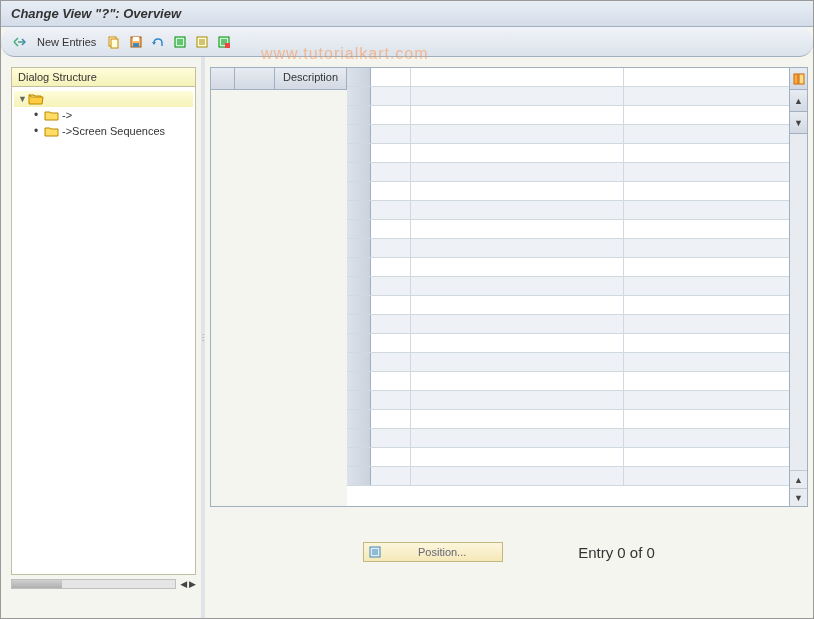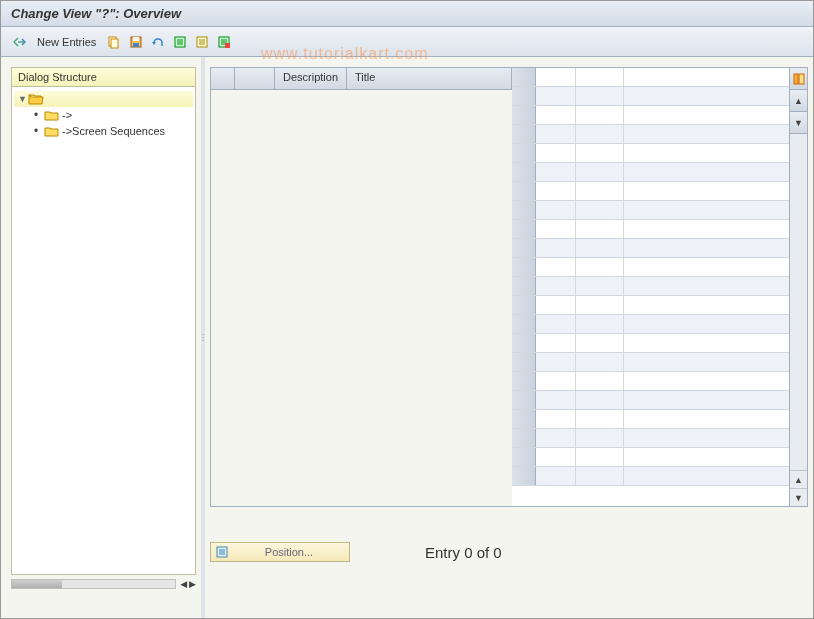--- a/index.html
+++ b/index.html
@@ -1,21 +1,21 @@
 <!DOCTYPE html>
 <html><head>
   <meta charset="utf-8">
   <style>
     * { margin: 0; padding: 0; box-sizing: border-box; font-family: Arial, sans-serif; }
     body { width: 814px; height: 619px; background: #f5f5f0; border: 1px solid #999; overflow: hidden; position: relative; }
     
     .title-bar { background: linear-gradient(to bottom, #e8eef5 0%, #d4dce8 100%); padding: 4px 10px; border-bottom: 1px solid #a0b0c0; height: 26px; display: flex; align-items: center; }
     .title-text { font-style: italic; font-weight: bold; font-size: 13px; color: #333; }
     
-    .toolbar { background: linear-gradient(to bottom, #f0f3f7 0%, #dce3ec 100%); padding: 3px 8px; border-bottom: 1px solid #a0b0c0; height: 30px; display: flex; align-items: center; gap: 2px; }
+    .toolbar { background: linear-gradient(to bottom, #f0f3f7 0%, #dce3ec 100%); padding: 3px 8px; border-bottom: 1px solid #a0b0c0; height: 30px; display: flex; align-items: center; gap: 2px; border-radius: 14px; }
     .toolbar-icon { width: 20px; height: 20px; display: flex; align-items: center; justify-content: center; cursor: pointer; border-radius: 2px; }
     .toolbar-text-btn { font-size: 11px; color: #333; padding: 2px 6px; cursor: pointer; }
     
     .watermark { position: absolute; top: 44px; left: 260px; font-size: 16px; color: rgba(255, 140, 60, 0.5); pointer-events: none; z-index: 100; letter-spacing: 1px; }
     
     .main-content { display: flex; height: calc(100% - 56px); }
     
     .tree-panel { width: 200px; padding: 10px 5px 5px 10px; display: flex; flex-direction: column; }
     .tree-header { background: linear-gradient(to bottom, #fefdda 0%, #f5f2b8 100%); border: 1px solid #c0c0a0; padding: 3px 6px; font-size: 11px; color: #333; }
     .tree-body { border-left: 1px solid #c0c0a0; border-right: 1px solid #c0c0a0; border-bottom: 1px solid #c0c0a0; height: 488px; background: #fff; padding: 4px 2px; overflow: hidden; }
@@ -55,21 +55,21 @@
     .row-cell-title { width: 165px; }
     
     .grid-vscroll { width: 18px; background: #e8ecf0; border-left: 1px solid #a0b0c0; display: flex; flex-direction: column; }
     .vscroll-btn { height: 22px; display: flex; align-items: center; justify-content: center; cursor: pointer; background: linear-gradient(to bottom, #e8ecf2 0%, #d2d9e3 100%); border-bottom: 1px solid #a0b0c0; }
     .vscroll-config { color: #d88820; }
     .vscroll-arrow { font-size: 9px; color: #444; }
     .vscroll-track { flex: 1; }
     .vscroll-bottom-group { display: flex; flex-direction: column; }
     .vscroll-bottom-btn { height: 18px; display: flex; align-items: center; justify-content: center; cursor: pointer; border-top: 1px solid #c0c8d0; }
     
-    .footer-bar { display: flex; align-items: center; justify-content: flex-start; gap: 75px; margin-top: 35px; }
+    .footer-bar { display: flex; align-items: center; justify-content: center; gap: 75px; margin-top: 35px; }
     .position-btn { display: flex; align-items: center; background: linear-gradient(to bottom, #fdf6dd 0%, #f5e8b8 100%); border: 1px solid #c0b880; padding: 2px 4px 2px 4px; cursor: pointer; width: 140px; }
     .position-btn-icon { margin-right: 4px; }
     .position-btn-label { flex: 1; text-align: center; font-size: 11px; color: #667; }
     .entry-status { font-size: 15px; color: #333; }
   </style>
 </head>
 <body>
 
 <div class="title-bar">
   <span class="title-text">Change View "?": Overview</span>
@@ -170,21 +170,20 @@
     <div class="splitter-dots">·<br>·<br>·</div>
   </div>
 
   <div class="right-panel">
     <div class="grid-wrapper">
       <div class="grid-main">
         <div class="grid-header-row">
           <div class="grid-header-corner"></div>
           <div class="grid-header-spacer"></div>
           <div class="grid-header-cell col-desc">Description</div>
-          <div class="grid-header-cell col-title">Title</div>
         </div>
         <div class="grid-rows" id="grid-rows">
             <div class="grid-row">
               <div class="row-selector"></div>
               <div class="row-spacer"></div>
               <div class="row-cell-desc"></div>
               <div class="row-cell-title"></div>
             </div>
             <div class="grid-row">
               <div class="row-selector"></div>

